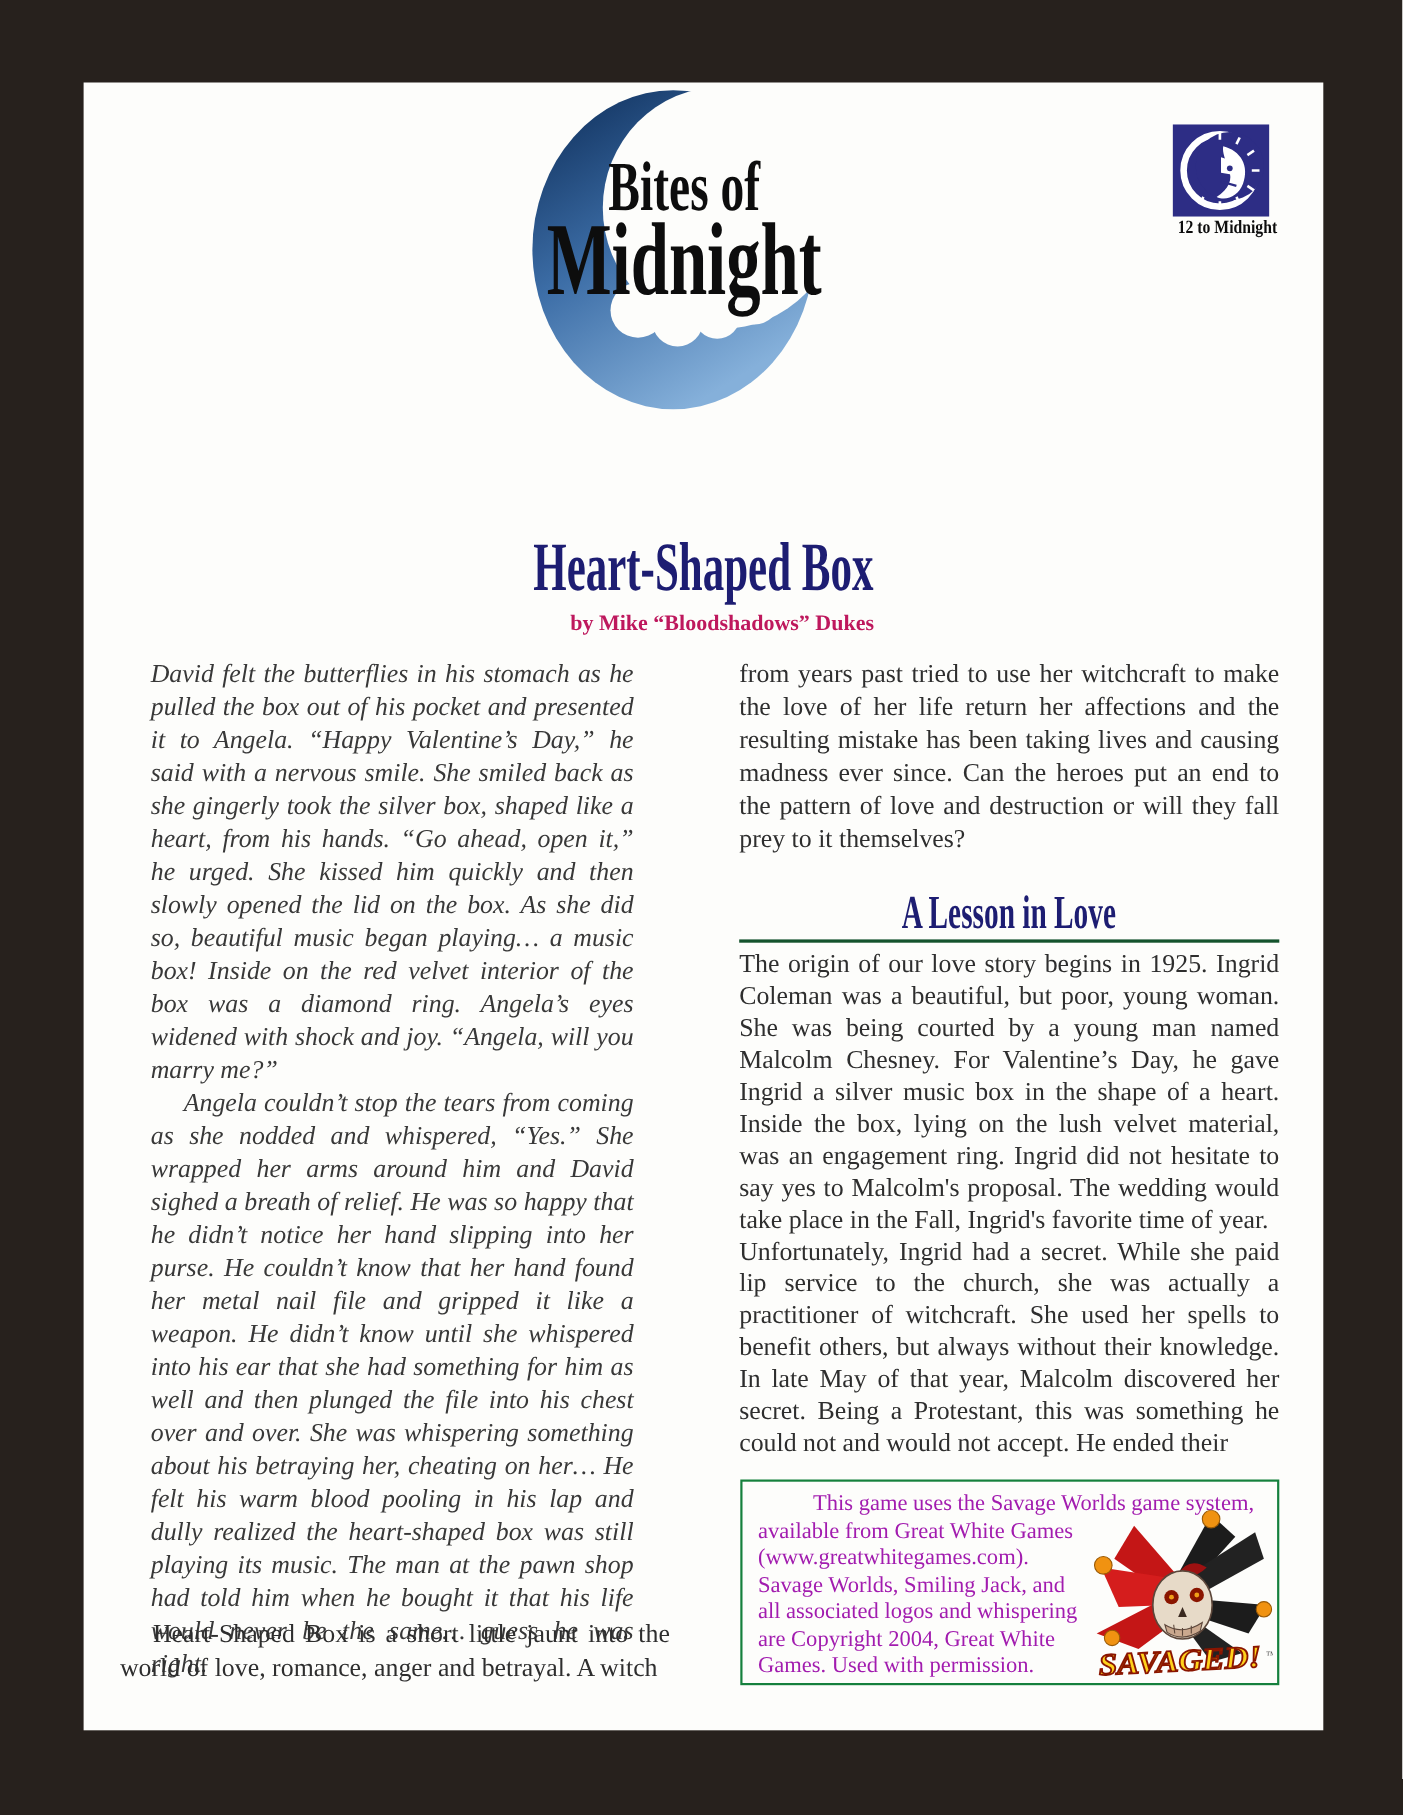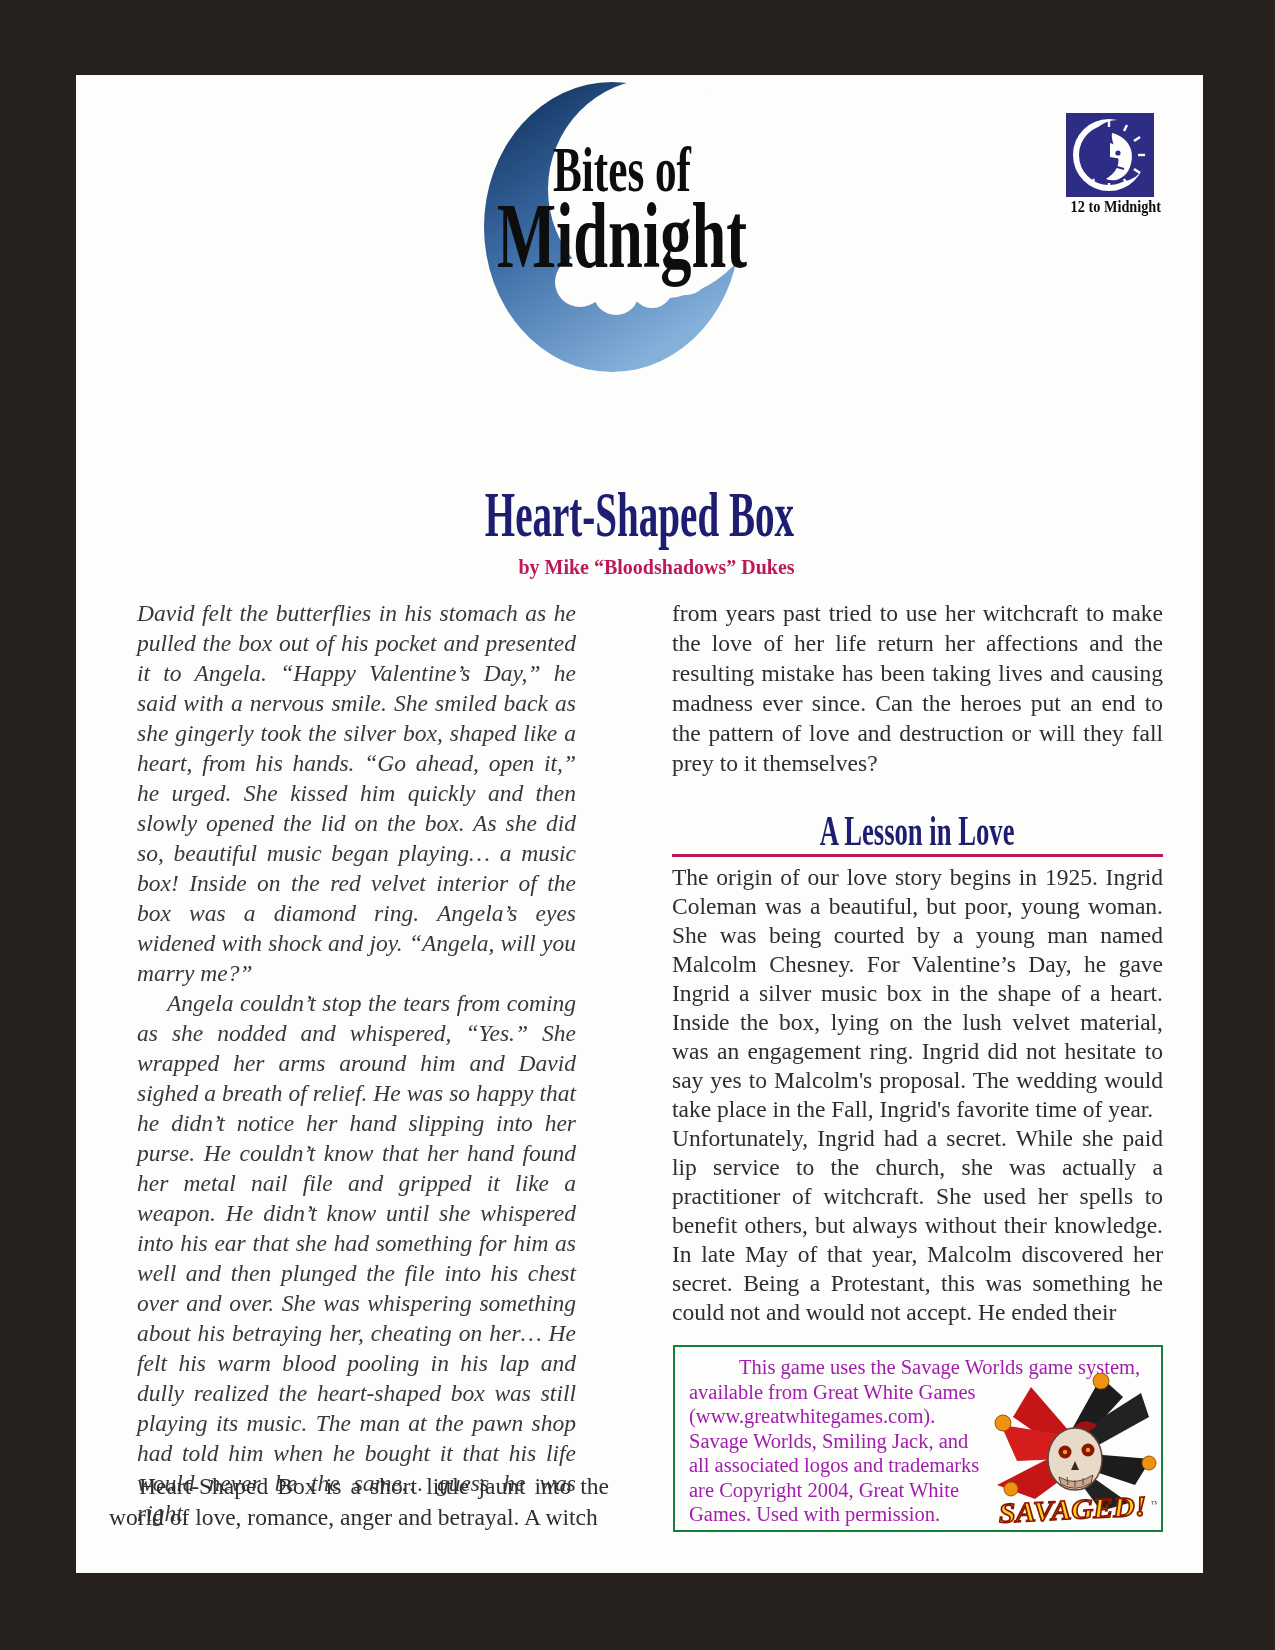--- a/index.html
+++ b/index.html
@@ -40,21 +40,21 @@
   .body-text{font-size:23.5px;color:#2e2e2e;text-align:justify;}
   .col-left{left:36px;top:523px;width:494px;}
   .intro{font-style:italic;color:#383838;line-height:30px;padding:0 30px 0 25px;}
   .intro p{margin:0;}
   .intro p + p{text-indent:30px;}
   .left-closing{left:33px;top:1396px;width:500px;line-height:31px;text-indent:30px;}
 
   .col-right{left:596px;top:523px;width:491px;}
   .col-right p{margin:0;}
   .continuation{line-height:30px;}
-  .section-heading{margin-top:27px;margin-bottom:6px;border-bottom:3px solid #be185d;
+  .section-heading{margin-top:27px;margin-bottom:6px;border-bottom:3px solid #14532d;
                    text-align:center;height:49px;line-height:52px;}
   .section-heading .cond{font-size:43px;color:var(--navy);--sx:0.62;}
   .section-par{line-height:29px;}
 
   
   .license-box{left:597px;top:1270px;width:490px;height:187px;border:2px solid #15803d;
                background:#fdfdfb;box-sizing:border-box;font-size:20.5px;color:#a21caf;}
   .license-inner{position:relative;width:100%;height:100%;}
   .license-text{padding:8px 12px 0 14px;line-height:24.5px;text-align:left;}
   .license-intro{text-indent:50px;margin:0;}
@@ -132,21 +132,21 @@
         <span class="cond">A Lesson in Love</span>
       </div>
       <p class="section-par">The origin of our love story begins in 1925. Ingrid Coleman was a beautiful, but poor, young woman. She was being courted by a young man named Malcolm Chesney. For Valentine’s Day, he gave Ingrid a silver music box in the shape of a heart. Inside the box, lying on the lush velvet material, was an engagement ring. Ingrid did not hesitate to say yes to Malcolm's proposal. The wedding would take place in the Fall, Ingrid's favorite time of year.</p>
       <p class="section-par">Unfortunately, Ingrid had a secret. While she paid lip service to the church, she was actually a practitioner of witchcraft. She used her spells to benefit others, but always without their knowledge. In late May of that year, Malcolm discovered her secret. Being a Protestant, this was something he could not and would not accept. He ended their</p>
     </div>
 
     <div class="abs license-box">
       <div class="license-inner">
         <div class="license-text">
           <p class="license-intro">This game uses the Savage Worlds game system,</p>
-          <p class="license-body">available from Great White Games (www.greatwhitegames.com). Savage Worlds, Smiling Jack, and all associated logos and trademarks are Copyright 2004, Great White Games. Used with permission.</p>
+          <p class="license-body">available from Great White Games (www.greatwhitegames.com). Savage Worlds, Smiling Jack, and all associated logos and whispering are Copyright 2004, Great White Games. Used with permission.</p>
         </div>
         <div class="jester">
           <svg width="168" height="152" viewBox="0 0 168 152">
 
             <path d="M82,58 L112,4 L134,24 L96,66 Z" fill="#1c1c1c"></path>
             <path d="M86,62 L152,20 L160,44 L106,74 Z" fill="#222222"></path>
             <path d="M90,80 L162,86 L146,112 L98,96 Z" fill="#1c1c1c"></path>
             <path d="M92,96 L140,130 L112,138 L90,108 Z" fill="#222222"></path>
 
             <path d="M80,58 L42,14 L24,44 L70,76 Z" fill="#c41616"></path>

